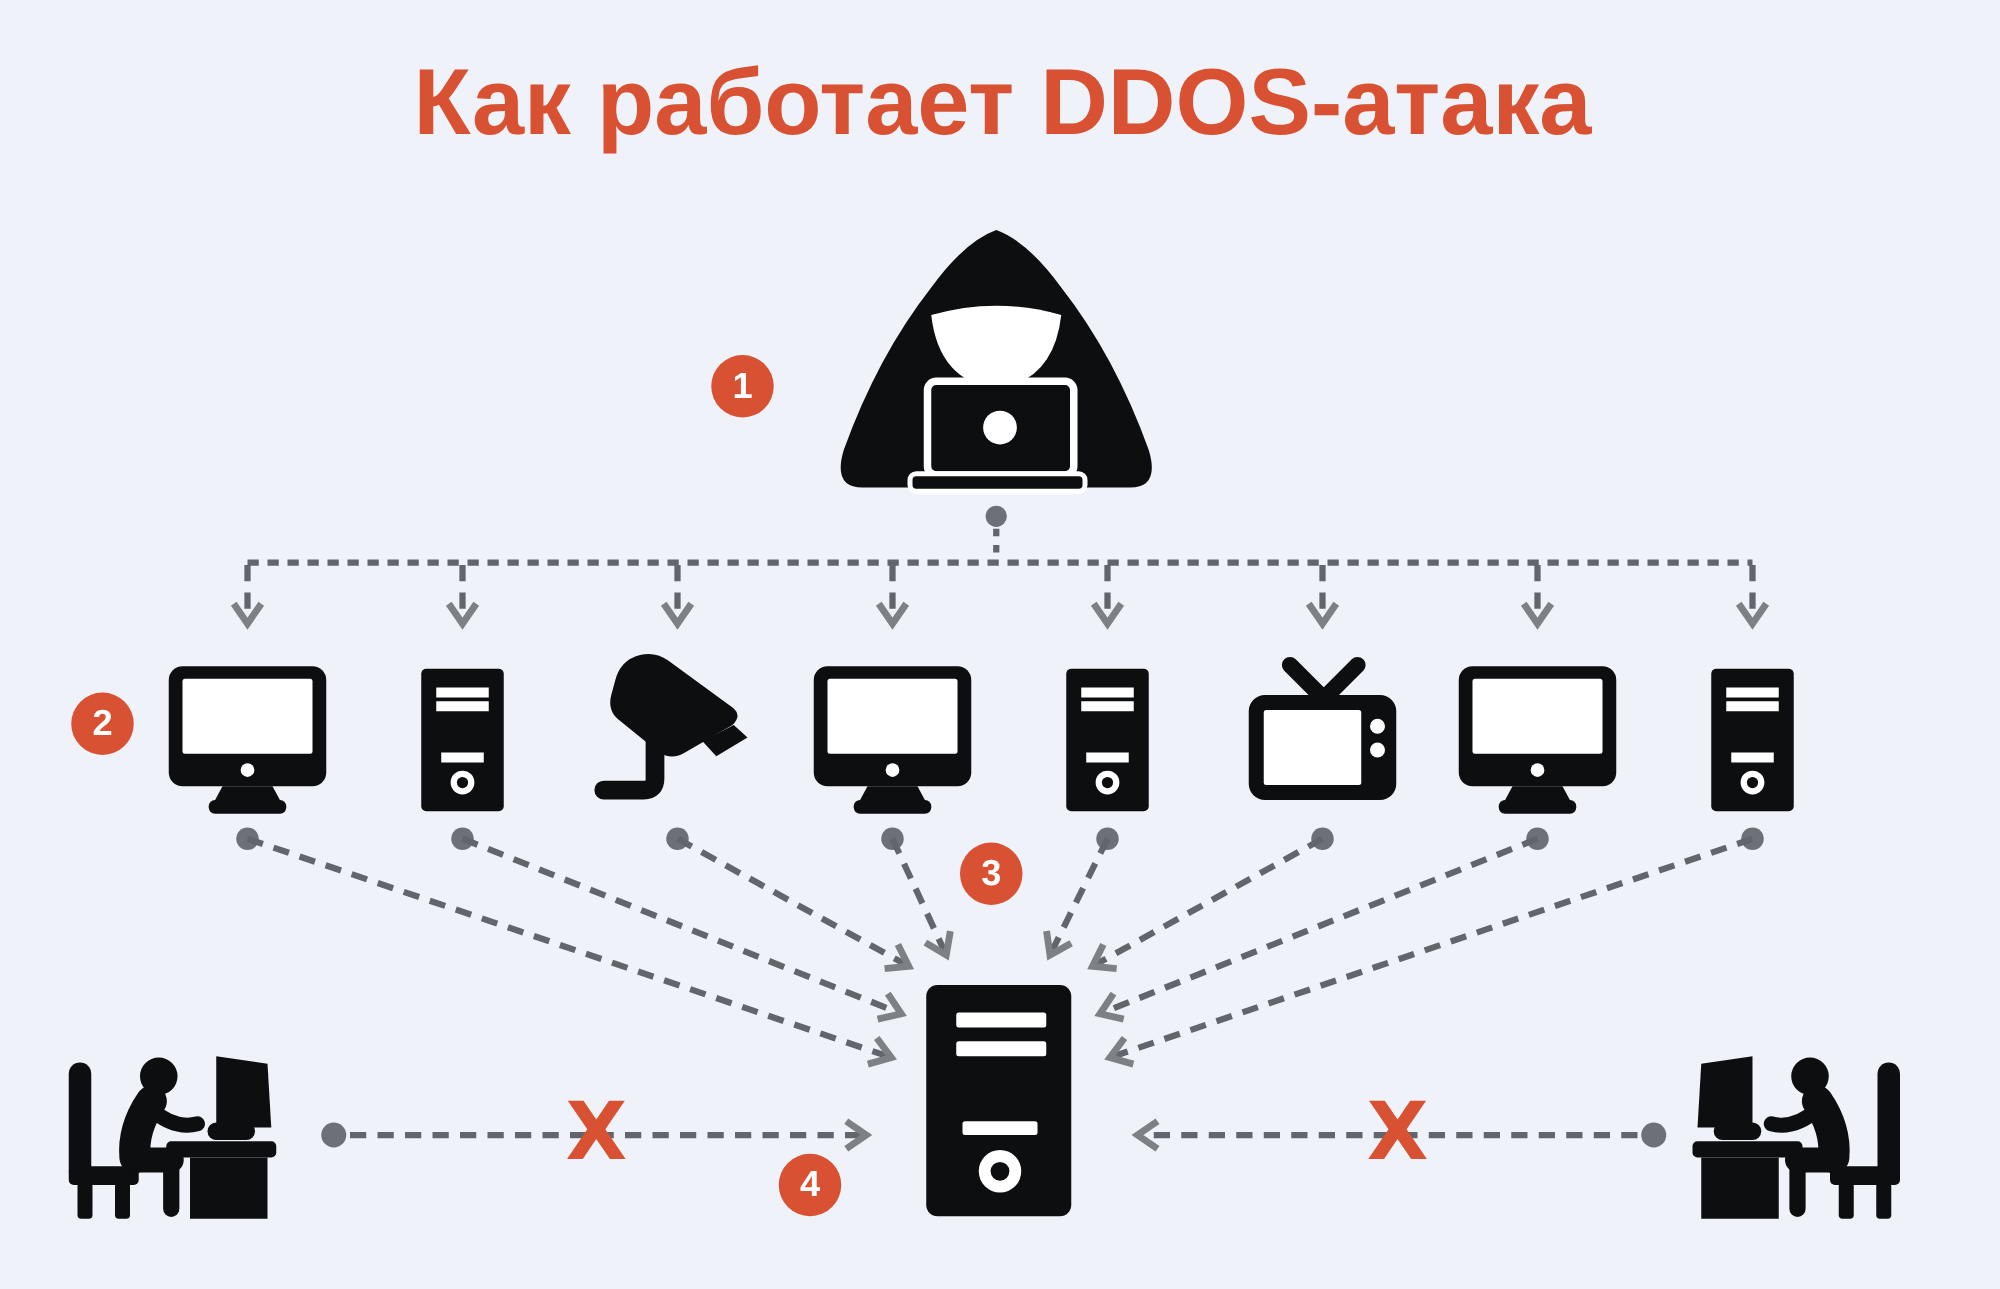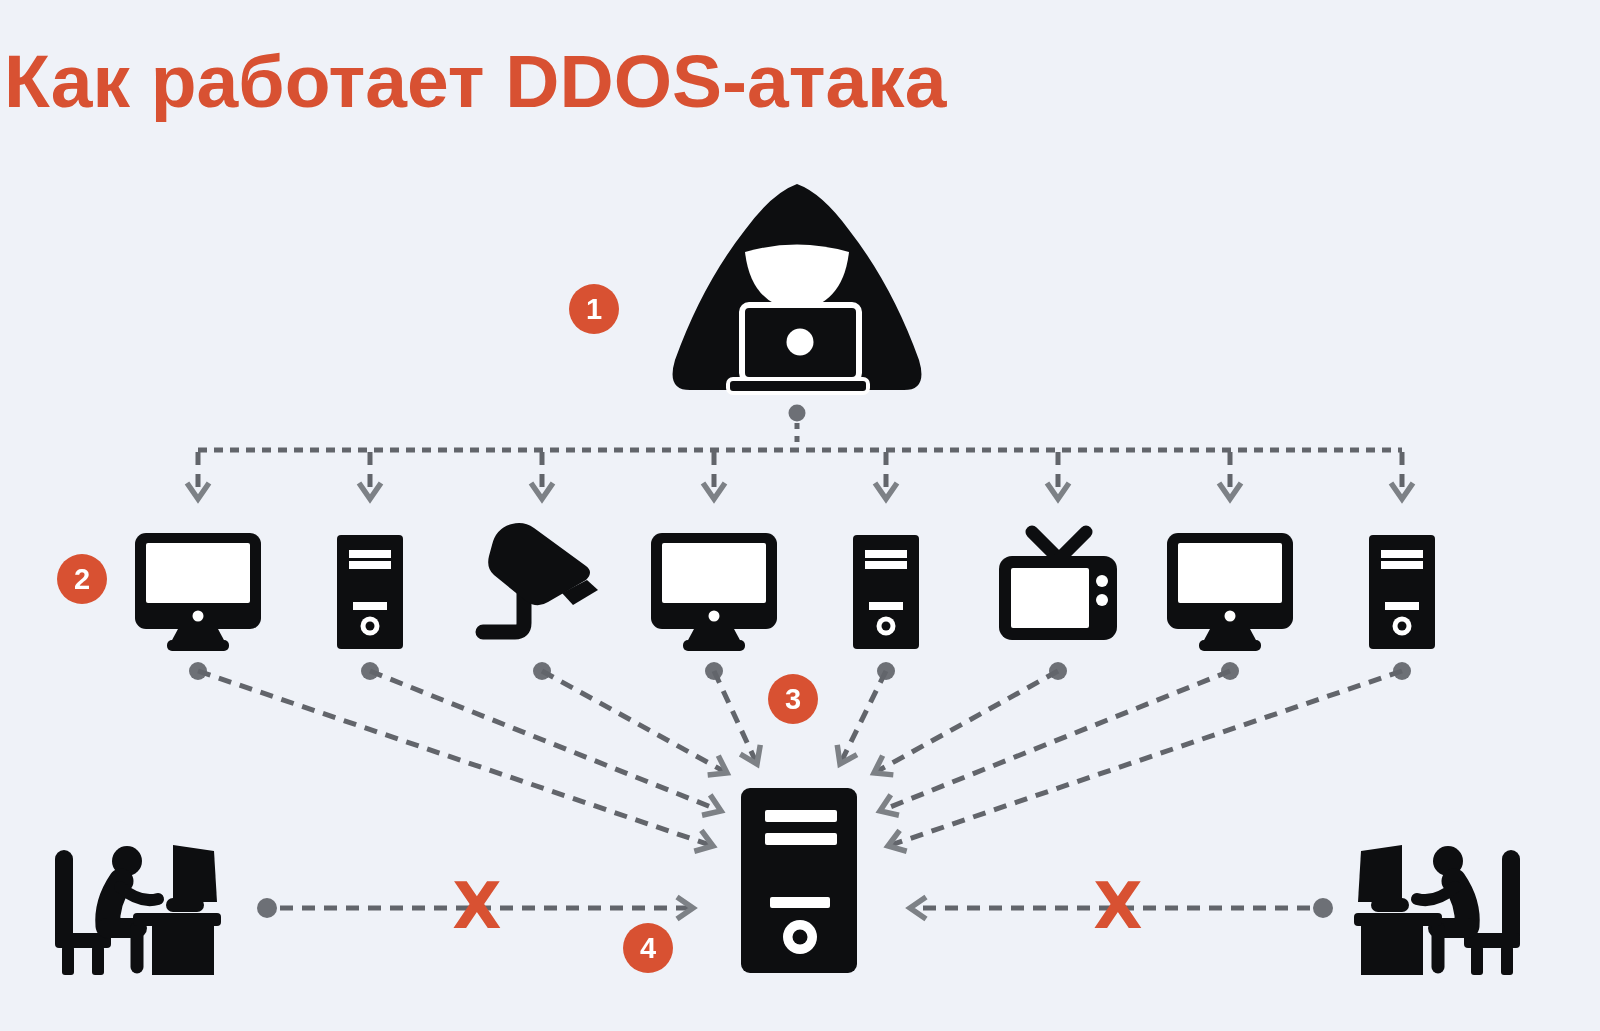--- a/index.html
+++ b/index.html
@@ -11,21 +11,21 @@
     --bg:#eff2f8;
   }
   html,body{margin:0;padding:0;}
   body{font-family:"Liberation Sans",sans-serif;background:#fff;}
   .canvas{
     position:relative;width:1600px;height:1031px;
     background:var(--bg);overflow:hidden;
   }
   .title{
     position:absolute;top:44px;left:4px;right:0;margin:0;
-    text-align:left;font-size:75px;line-height:1;
+    text-align:center;font-size:75px;line-height:1;
     font-weight:800;letter-spacing:0px;color:var(--accent);
     font-family:"Liberation Sans","DejaVu Sans",sans-serif;
   }
   .diagram{position:absolute;left:0;top:0;width:1600px;height:1031px;}
   .badge{
     position:absolute;width:50px;height:50px;border-radius:50%;
     background:var(--accent);color:#ffffff;
     display:flex;align-items:center;justify-content:center;
     font-size:29px;font-weight:700;
   }

